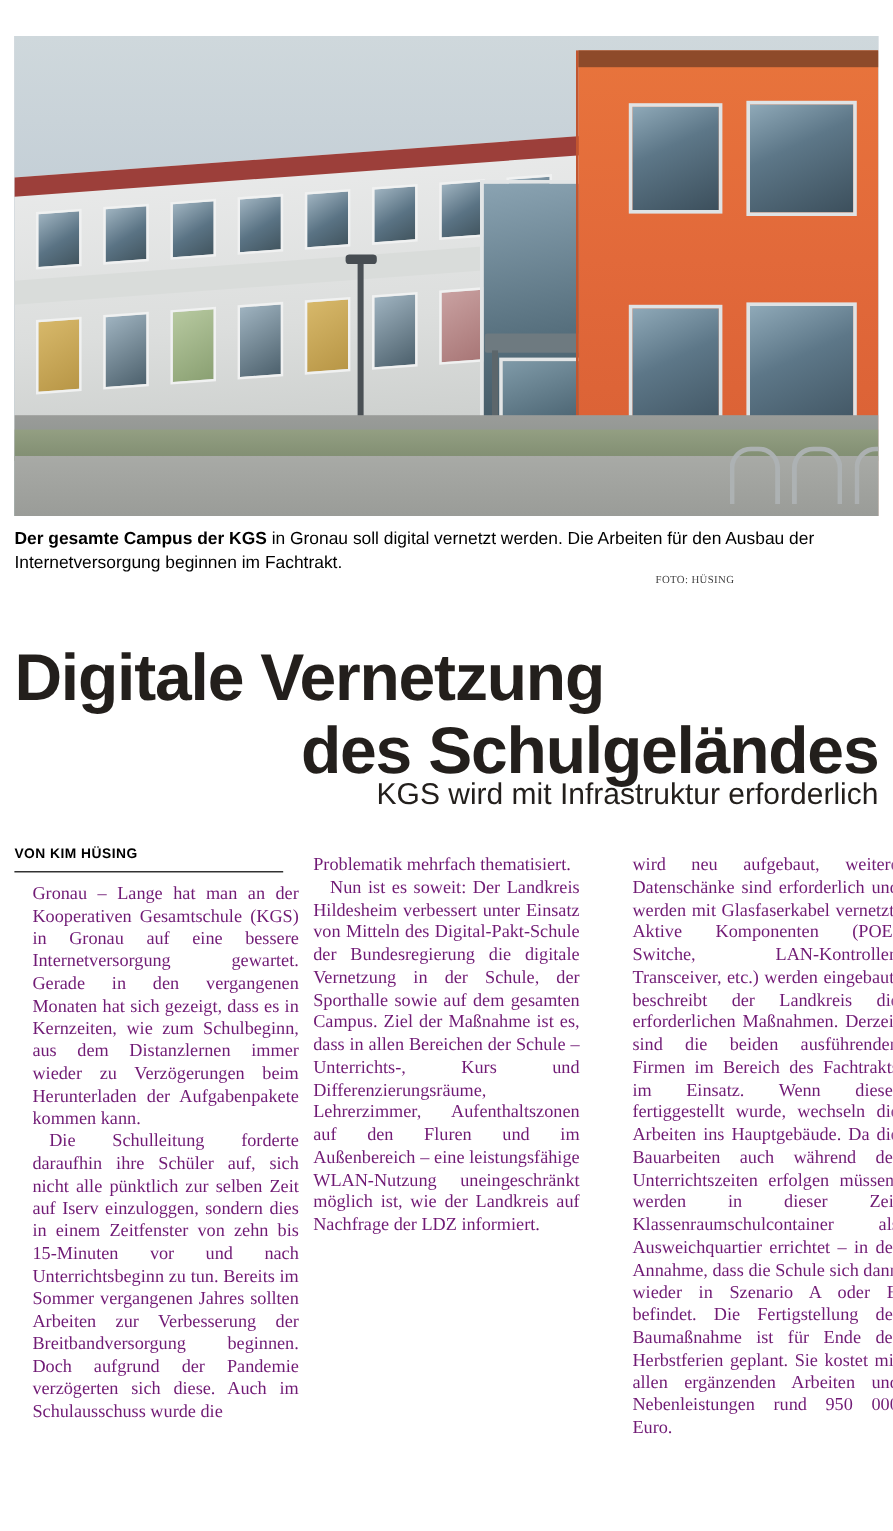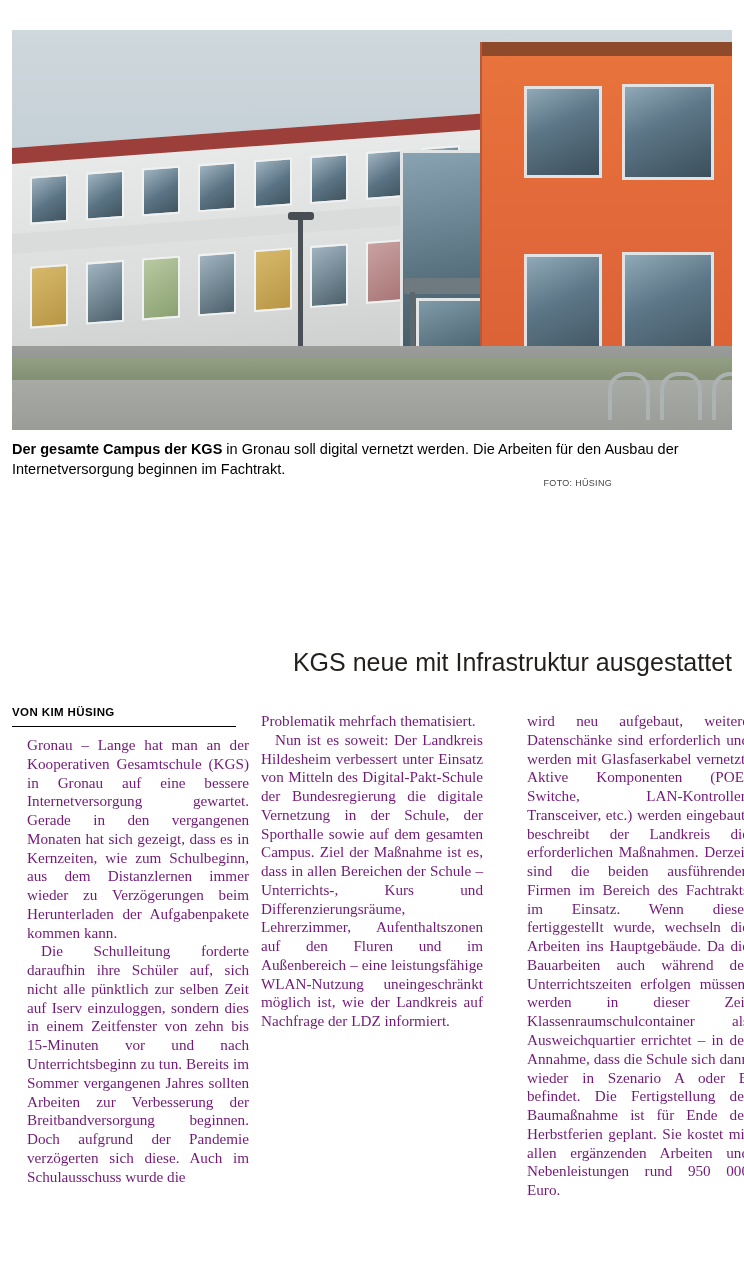--- a/index.html
+++ b/index.html
@@ -168,21 +168,21 @@
     font-family: "Liberation Sans", sans-serif;
     font-size: 14.5px;
     line-height: 1.35;
     color: #000;
   }
   .caption b { font-weight: bold; }
   .photo-credit {
     position: absolute;
     right: 12px;
     top: 478px;
-    font-family: Liberation Sans, sans-serif;
+    font-family: Liberation Serif, serif;
     font-size: 9px;
     letter-spacing: .3px;
     color: #444;
   }
 
   
   .headline {
     position: absolute;
     left: 12px;
     top: 500px;
@@ -313,21 +313,25 @@
       <div class="bike-rack" style="left:648px;"></div>
       <div class="bike-rack" style="left:700px;"></div>
     </div>
   </div>
 
   <div class="caption">
     <b>Der gesamte Campus der KGS</b><span> in Gronau soll digital vernetzt werden. Die Arbeiten für den Ausbau der Internetversorgung beginnen im Fachtrakt.</span>
   </div>
   <div class="photo-credit">FOTO: HÜSING</div>
 
-  <div class="subhead">KGS neue mit Infrastruktur ausgestattet</div>
+  <h1 class="headline">
+    <span class="l1">Digitale Vernetzung</span>
+    <span class="l2">des Schulgeländes</span>
+  </h1>
+  <div class="subhead">KGS wird mit Infrastruktur erforderlich</div>
 
   <div class="byline">VON KIM HÜSING</div>
   <div class="rule"></div>
 
   <div class="cols">
     <div class="col col1">
       <p class="lead">Gronau – Lange hat man an der Kooperativen Gesamtschule (KGS) in Gronau auf eine bessere Internetversorgung gewartet. Gerade in den vergangenen Monaten hat sich gezeigt, dass es in Kernzeiten, wie zum Schulbeginn, aus dem Distanzlernen immer wieder zu Verzögerungen beim Herunterladen der Aufgabenpakete kommen kann.</p>
       <p>Die Schulleitung forderte daraufhin ihre Schüler auf, sich nicht alle pünktlich zur selben Zeit auf Iserv einzuloggen, sondern dies in einem Zeitfenster von zehn bis 15-Minuten vor und nach Unterrichtsbeginn zu tun. Bereits im Sommer vergangenen Jahres sollten Arbeiten zur Verbesserung der Breitbandversorgung beginnen. Doch aufgrund der Pandemie verzögerten sich diese. Auch im Schulausschuss wurde die</p>
     </div>
     <div class="col col2">

